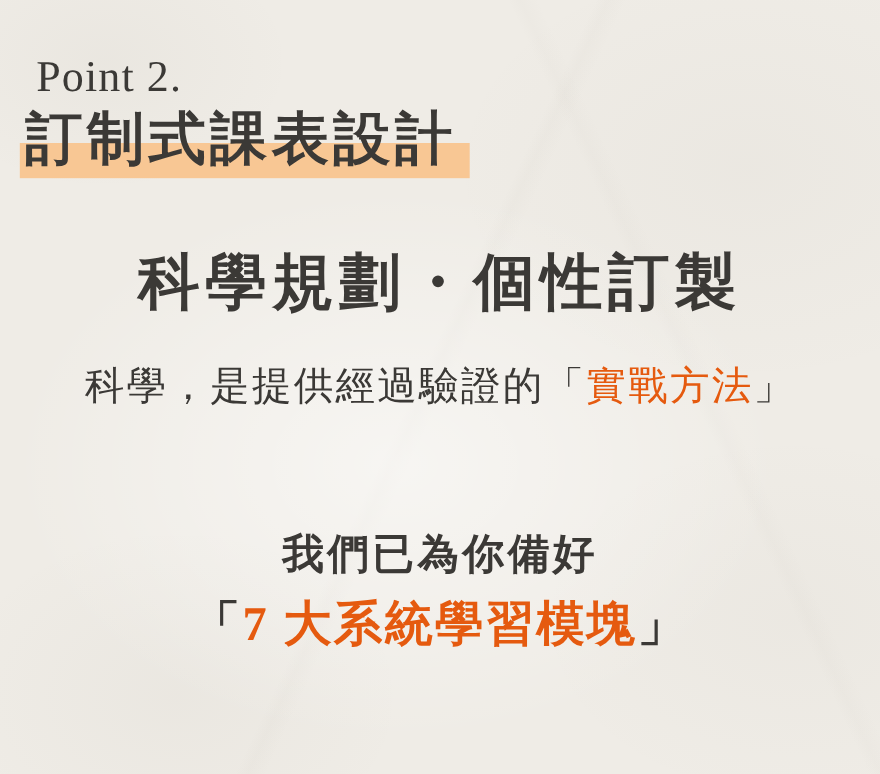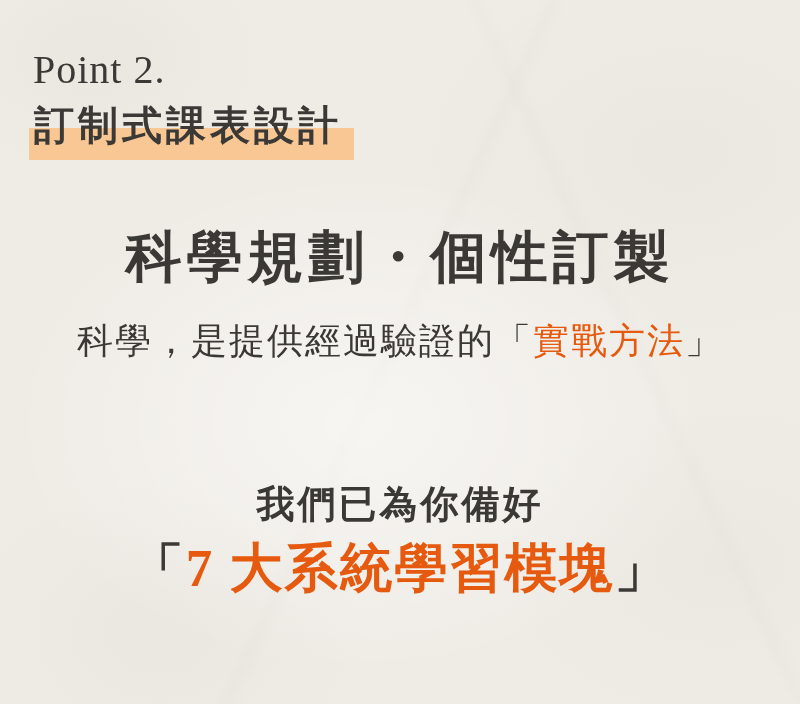--- a/index.html
+++ b/index.html
@@ -35,23 +35,23 @@
     top: 46px;
     font-size: 40px;
     line-height: 48px;
     font-weight: 400;
     letter-spacing: 1px;
     color: var(--ink, #3b3936);
   }
 
   .page-title {
     position: absolute;
-    left: 29px;
+    left: 18px;
     top: 98px;
-    font-size: 40px;
+    font-size: 52px;
     font-weight: 700;
     letter-spacing: 4px;
   }
 
   .page-title .highlight {
     display: inline-block;
     line-height: 55px;
     padding: 0 12px 7px 5px;
     background: linear-gradient(to bottom, transparent 48%, var(--highlight, #f8c794) 48%);
   }
@@ -73,42 +73,42 @@
   .sub-line {
     position: absolute;
     left: 0;
     width: 100%;
     text-align: center;
     font-size: 36px;
     line-height: 50px;
     font-weight: 500;
     letter-spacing: 2px;
   }
-  .sub-line-1 { top: 316px; }
+  .sub-line-1 { top: 326px; }
   .sub-line-2 { top: 381px; }
 
   .accent  { color: var(--accent, #e55a0f); }
   .bracket { color: var(--ink, #3b3936); }
 
   
   .cta {
     position: absolute;
     left: 0;
     top: 472px;
     width: 100%;
     text-align: center;
   }
   .cta-line {
     font-size: 38px;
     line-height: 64px;
     font-weight: 700;
     letter-spacing: 3px;
   }
   .cta-line-accent {
-    font-size: 53px;
+    font-size: 44px;
     letter-spacing: 2px;
   }
 </style>
 </head>
 <body>
 
 <div class="canvas">
 
   <div class="kicker">Point 2.</div>
 

